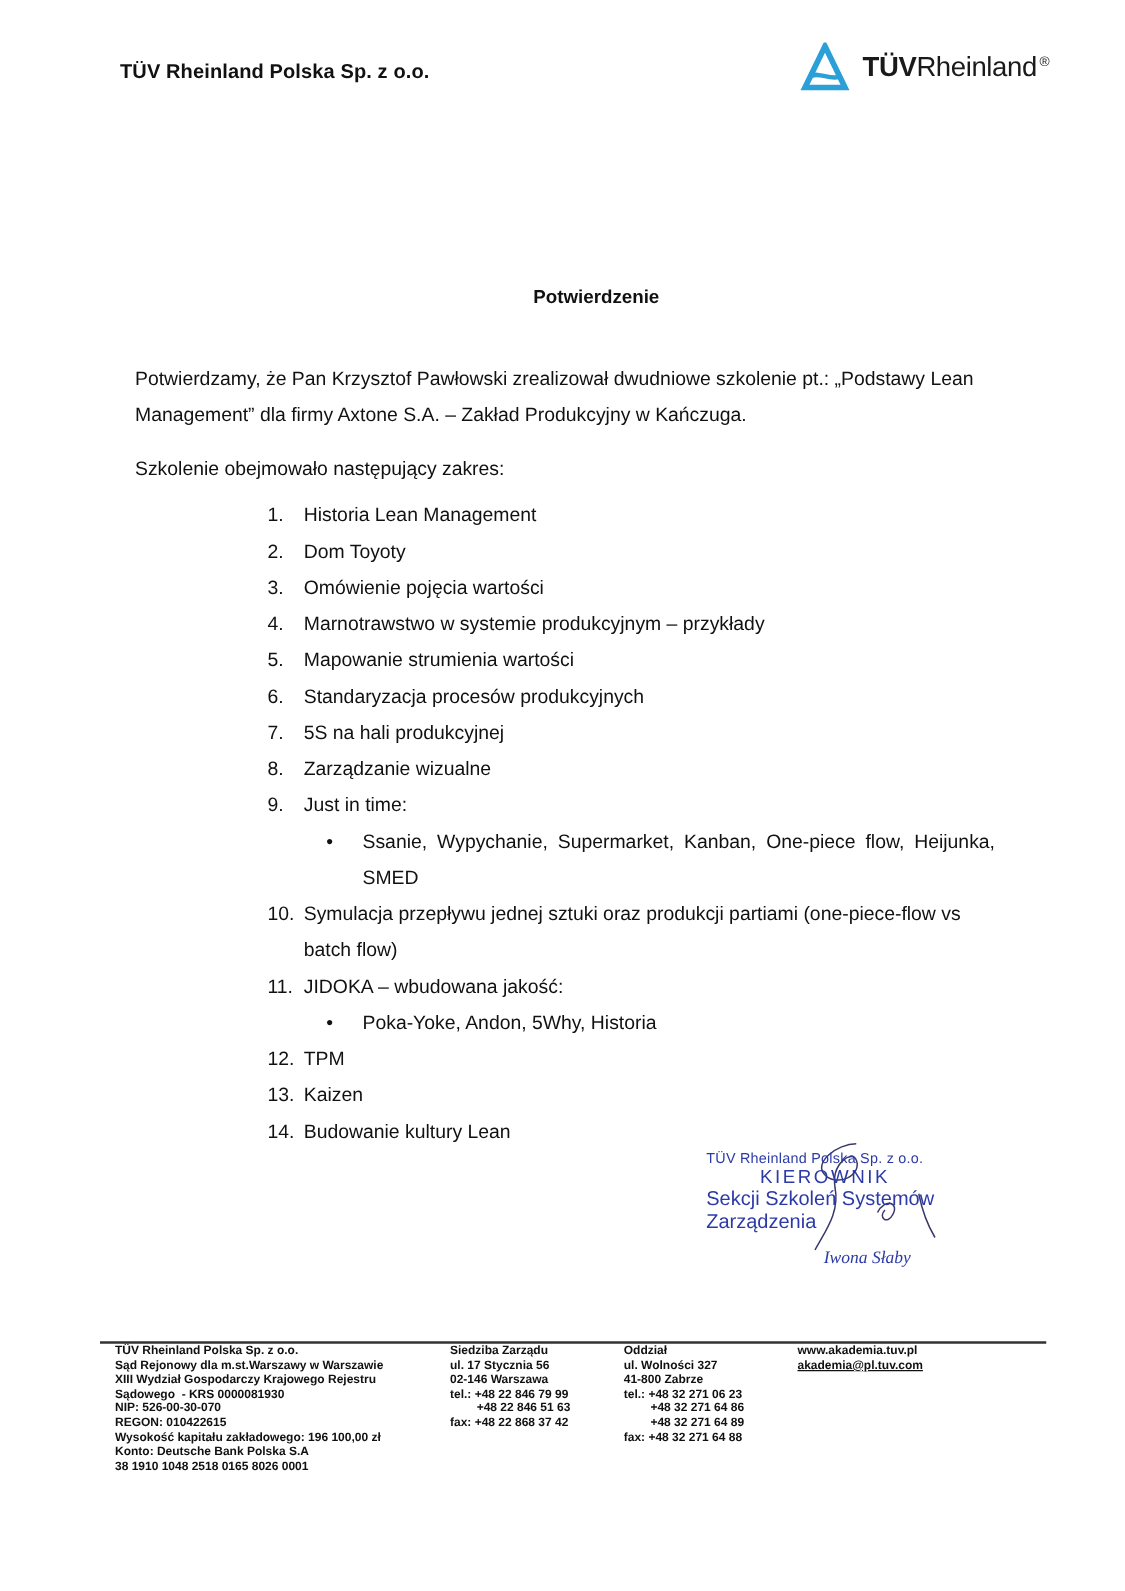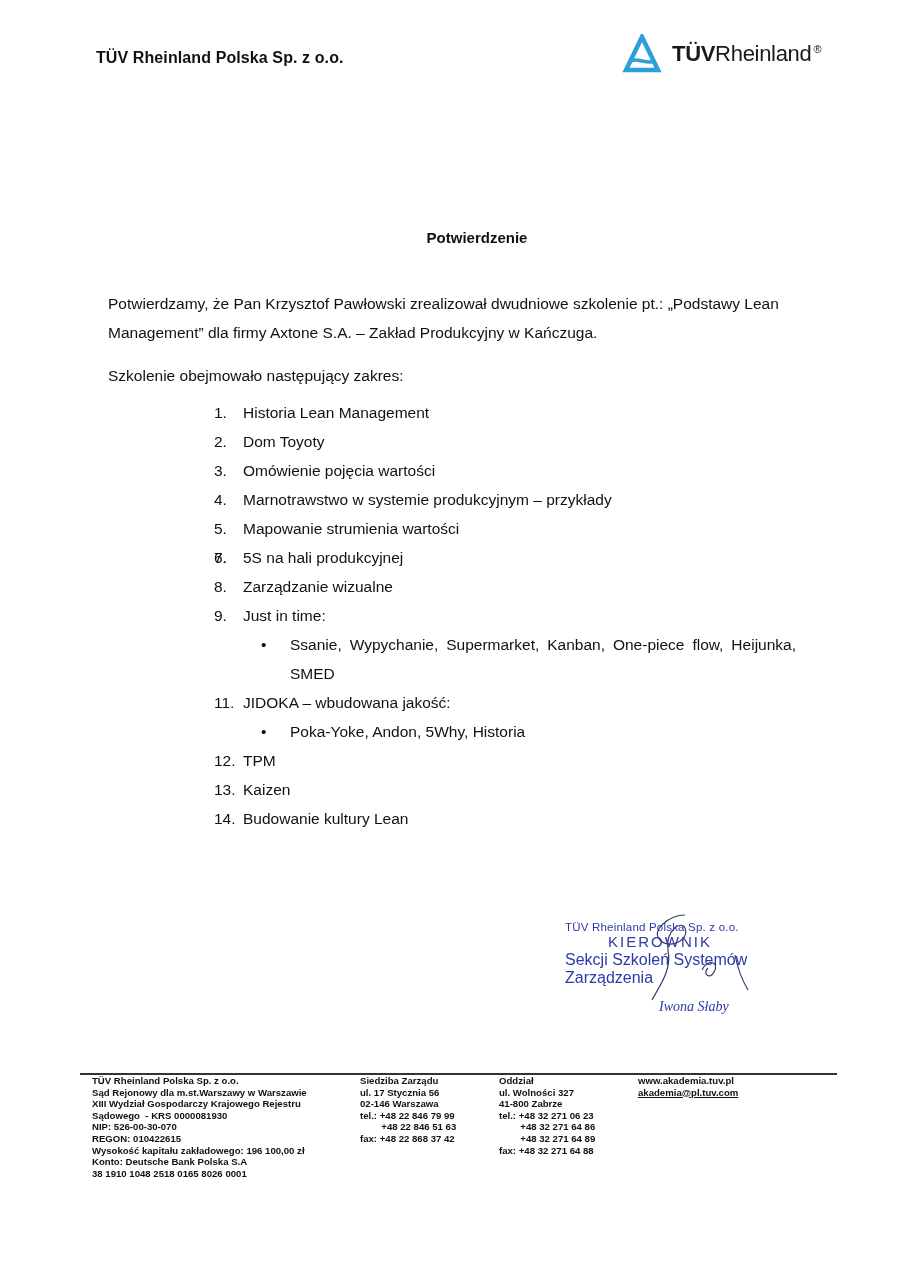--- a/index.html
+++ b/index.html
@@ -1,19 +1,19 @@
 <!DOCTYPE html>
 <html><head>
 <meta charset="utf-8">
 <style>
   html, body { margin: 0; padding: 0; background: #ffffff; }
   body { width: 900px; height: 1273px; position: relative; overflow: hidden; color: #111; font-family: "Liberation Sans", sans-serif; }
   .abs { position: absolute; }
   .company-header { left: 96px; top: 49px; font-size: 16px; font-weight: bold; letter-spacing: 0.1px; }
-  .logo { left: 622px; top: 34px; height: 40px; display: flex; align-items: center; }
+  .logo { left: 640px; top: 34px; height: 40px; display: flex; align-items: center; }
   .logo svg { display: block; }
   .logo-text { margin-left: 10px; font-size: 22px; color: #1a1a1a; letter-spacing: -0.3px; }
   .logo-text b { font-weight: bold; }
   .logo-reg { font-size: 11px; vertical-align: super; margin-left: 2px; }
   .doc-title { left: 0; width: 900px; top: 229px; text-align: center; font-size: 15px; font-weight: bold; padding-left: 27px; }
   .body-text { left: 108px; width: 690px; font-size: 15.5px; line-height: 29px; }
   .para1 { top: 289px; }
   .para2 { top: 361px; }
   .list { left: 214px; top: 398px; width: 582px; font-size: 15.5px; line-height: 29px; margin: 0; padding: 0; list-style: none; }
   .list li { position: relative; padding-left: 29px; }
@@ -52,26 +52,27 @@
 
 <div class="abs body-text para1">Potwierdzamy, że Pan Krzysztof Pawłowski zrealizował dwudniowe szkolenie pt.: „Podstawy Lean Management” dla firmy Axtone S.A. – Zakład Produkcyjny w Kańczuga.</div>
 <div class="abs body-text para2">Szkolenie obejmowało następujący zakres:</div>
 
 <ol class="abs list" id="topics">
     <li><span class="num">1.</span><span>Historia Lean Management</span></li>
     <li><span class="num">2.</span><span>Dom Toyoty</span></li>
     <li><span class="num">3.</span><span>Omówienie pojęcia wartości</span></li>
     <li><span class="num">4.</span><span>Marnotrawstwo w systemie produkcyjnym – przykłady</span></li>
     <li><span class="num">5.</span><span>Mapowanie strumienia wartości</span></li>
-    <li><span class="num">6.</span></li>
+    <li><span class="num">6.</span><span>Standaryzacja procesów produkcyjnych</span></li>
     <li><span class="num">7.</span><span>5S na hali produkcyjnej</span></li>
     <li><span class="num">8.</span><span>Zarządzanie wizualne</span></li>
     <li><span class="num">9.</span><span>Just in time:</span><ul class="sub">
         <li><span class="bullet">•</span><span>Ssanie, Wypychanie, Supermarket, Kanban, One-piece flow, Heijunka, SMED</span></li>
       </ul></li>
+    <li><span class="num">10.</span><span>Symulacja przepływu jednej sztuki oraz produkcji partiami (one-piece-flow vs batch flow)</span></li>
     <li><span class="num">11.</span><span>JIDOKA – wbudowana jakość:</span><ul class="sub">
         <li><span class="bullet">•</span><span>Poka-Yoke, Andon, 5Why, Historia</span></li>
       </ul></li>
     <li><span class="num">12.</span><span>TPM</span></li>
     <li><span class="num">13.</span><span>Kaizen</span></li>
     <li><span class="num">14.</span><span>Budowanie kultury Lean</span></li>
   </ol>
 
 <svg class="abs sig" width="200" height="100" viewBox="0 0 200 100">
   <path d="M95 5 C80 5, 60 20, 70 30 C80 40, 100 30, 95 18 C92 10, 75 20, 78 40 C82 60, 70 75, 62 90" fill="none" stroke="#3a3a6a" stroke-width="1.2"></path>

